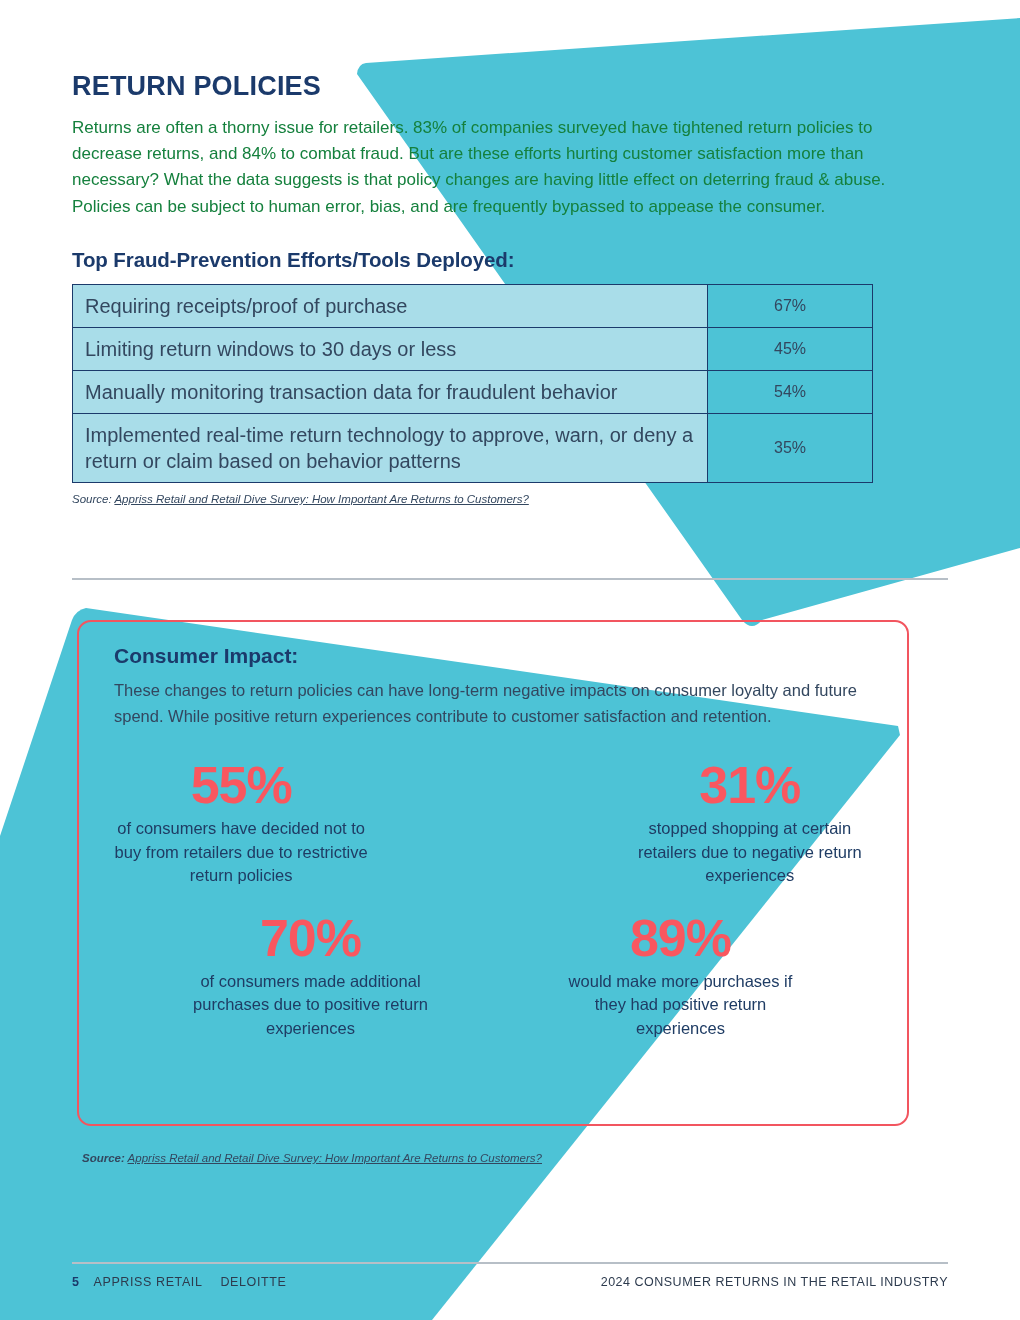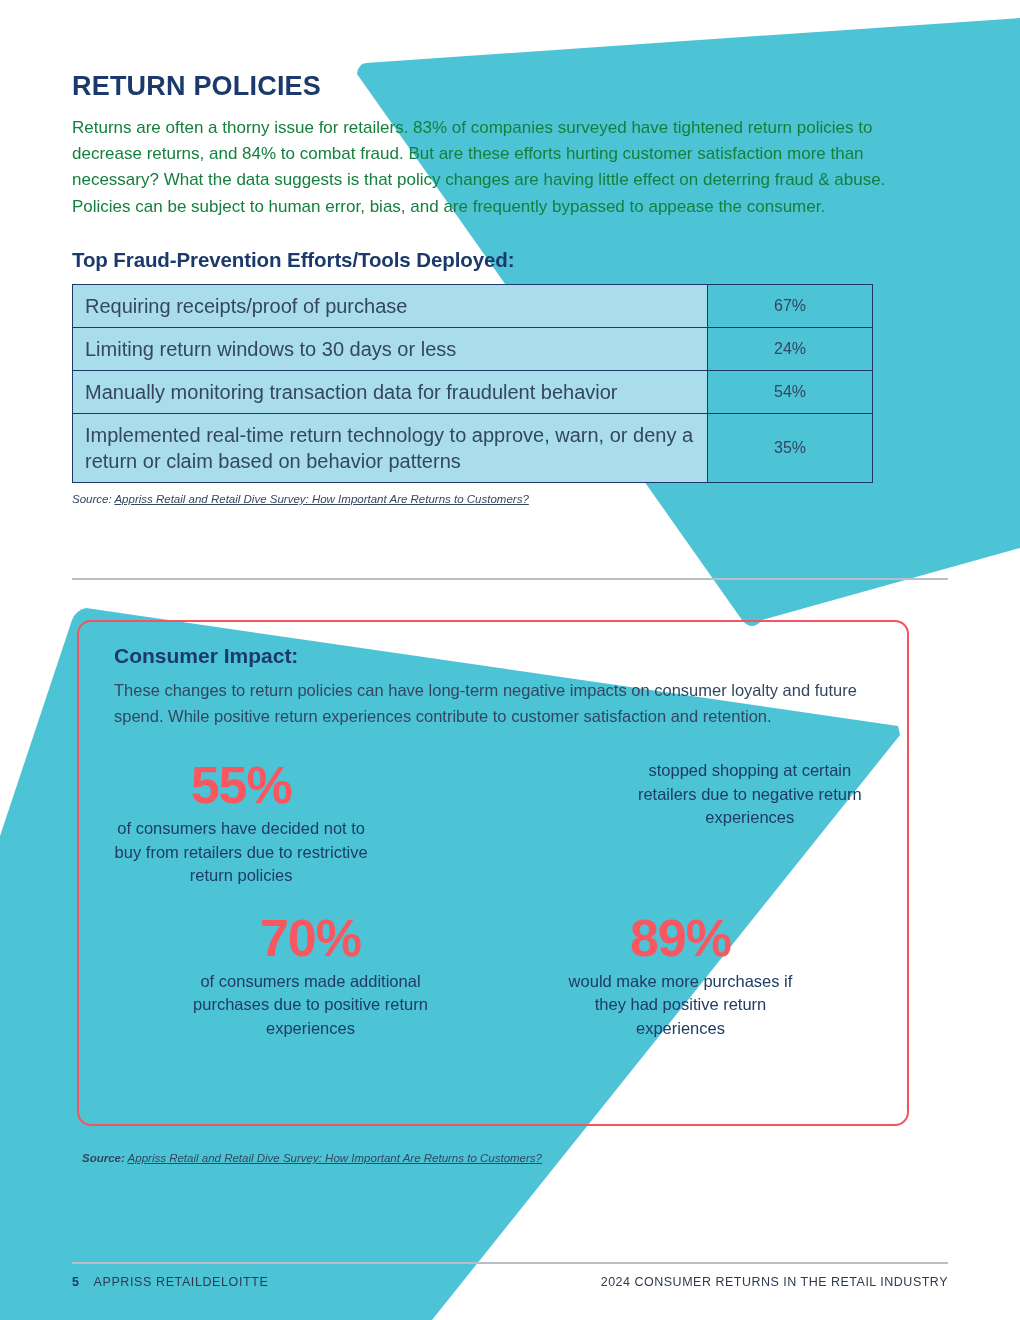--- a/index.html
+++ b/index.html
@@ -224,21 +224,21 @@
     gap: 14px;
     font-size: 12.5px;
     letter-spacing: 0.6px;
     color: #2d3b4e;
   }
   .footer-page {
     font-weight: bold;
     color: #1b3a6b;
     font-size: 12.5px;
   }
-  .footer-brands { display: flex; }
+  .footer-brands { display: flex; gap: 18px; }
   .footer-right {
     font-size: 12.5px;
     letter-spacing: 0.5px;
     color: #2d3b4e;
   }
 </style>
 </head>
 <body>
 
 <div class="page">
@@ -266,21 +266,21 @@
       <h2 class="subhead">Top Fraud-Prevention Efforts/Tools Deployed:</h2>
 
       <table class="fraud-table">
         <tbody>
           <tr>
             <td class="label-cell">Requiring receipts/proof of purchase</td>
             <td class="value-cell">67%</td>
           </tr>
           <tr>
             <td class="label-cell">Limiting return windows to 30 days or less</td>
-            <td class="value-cell">24%</td>
+            <td class="value-cell">45%</td>
           </tr>
           <tr>
             <td class="label-cell">Manually monitoring transaction data for fraudulent behavior</td>
             <td class="value-cell">54%</td>
           </tr>
           <tr class="tall">
             <td class="label-cell">Implemented real-time return technology to approve, warn, or deny a return or claim based on behavior patterns</td>
             <td class="value-cell">35%</td>
           </tr>
         </tbody>
@@ -301,20 +301,21 @@
         <p class="impact-para">These changes to return policies can have long-term negative impacts on consumer loyalty and future spend. While positive return experiences contribute to customer satisfaction and retention.</p>
 
         <div class="stats-row row-1">
           <div class="stat">
             <div class="stat-number">55%</div>
             <div class="stat-caption">of consumers have decided not to buy from retailers due to restrictive return policies</div>
           </div>
           <div class="stat">
           </div>
           <div class="stat">
+            <div class="stat-number">31%</div>
             <div class="stat-caption">stopped shopping at certain retailers due to negative return experiences</div>
           </div>
         </div>
 
         <div class="stats-row row-2">
           <div class="stat narrow">
             <div class="stat-number">70%</div>
             <div class="stat-caption">of consumers made additional purchases due to positive return experiences</div>
           </div>
           <div class="stat narrow">

